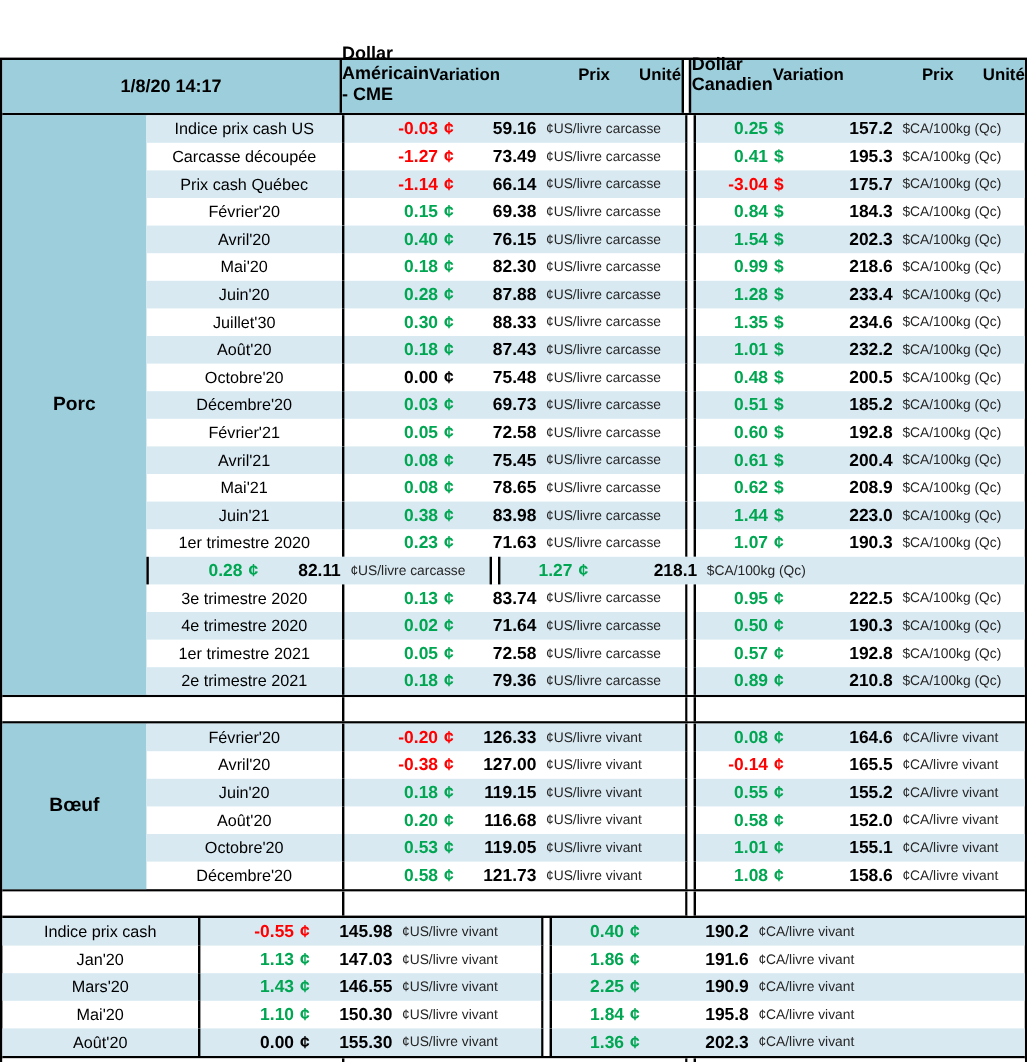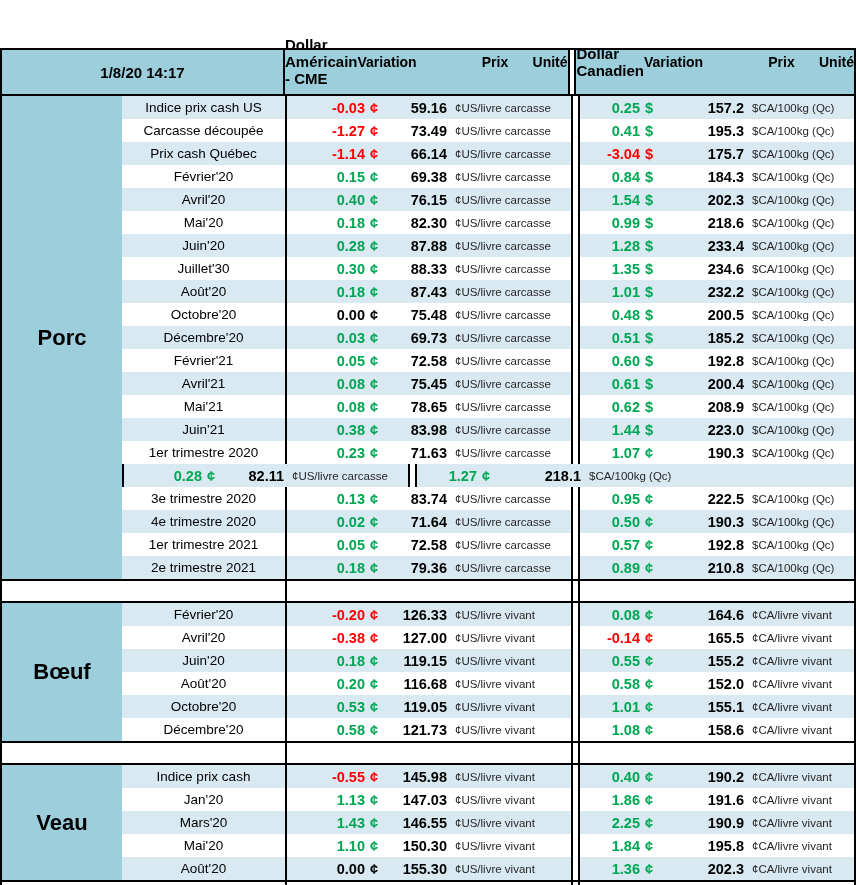--- a/index.html
+++ b/index.html
@@ -37,21 +37,21 @@
   .hcols .h-var{width:100px;text-align:left;}
   .hcols .h-prix{width:75px;text-align:center;}
   .hcols .h-unit{flex:1;text-align:center;}
   .sliver{width:5px;background:#fff;}
   
   .section{display:flex;border-bottom:2px solid var(--border);}
   .section.bordered-top{border-top:2px solid var(--border);}
   .seclabel{
     width:120px;background:var(--header-bg);
     display:flex;align-items:center;justify-content:center;
-    font-weight:bold;font-size:22px;
+    font-weight:bold;font-size:16px;
   }
   .rows{flex:1;display:flex;flex-direction:column;}
   .row{display:flex;height:23px;align-items:stretch;}
   .row.cadrow{height:26px;}
   .row.striped{background:var(--stripe-bg);}
   .c-label{
     width:163px;display:flex;align-items:center;justify-content:center;
     font-size:13.5px;
   }
   .blk{display:flex;align-items:center;}
@@ -547,21 +547,20 @@
           </div>
         </div>
       </div>
       <div class="gaprow">
         <div class="g-left"></div>
         <div class="g-us"></div>
         <div class="sliver"></div>
         <div class="g-ca"></div>
       </div>
       <div class="section bordered-top">
-        <div class="seclabel">Veau</div>
         <div class="rows">
           <div class="row striped">
             <div class="c-label">Indice prix cash</div>
             <div class="blk us">
               <span class="v-num neg">-0.55</span>
               <span class="v-sym neg">¢</span>
               <span class="p-val">145.98</span>
               <span class="u-txt">¢US/livre vivant</span>
             </div>
             <div class="sliver"></div>

